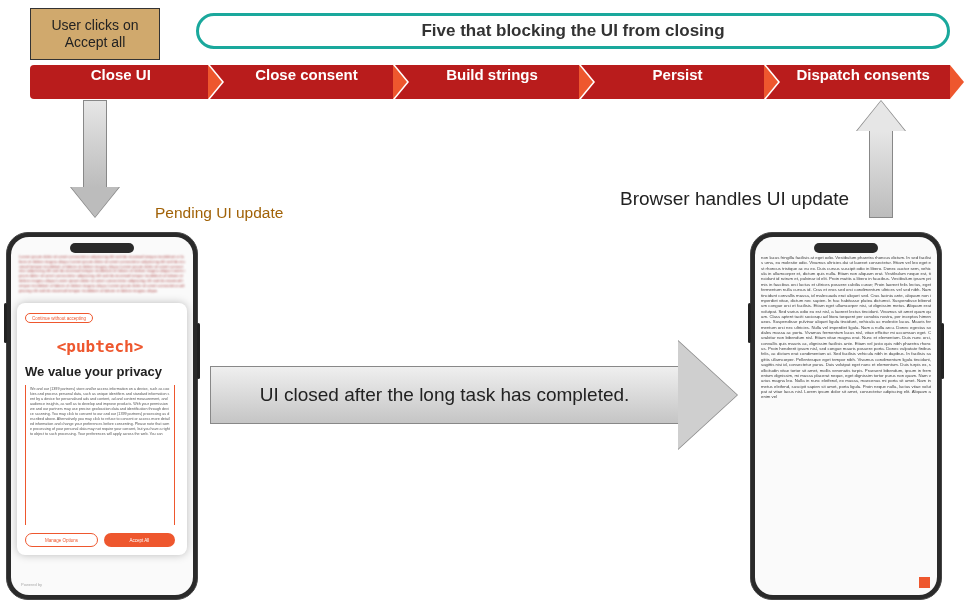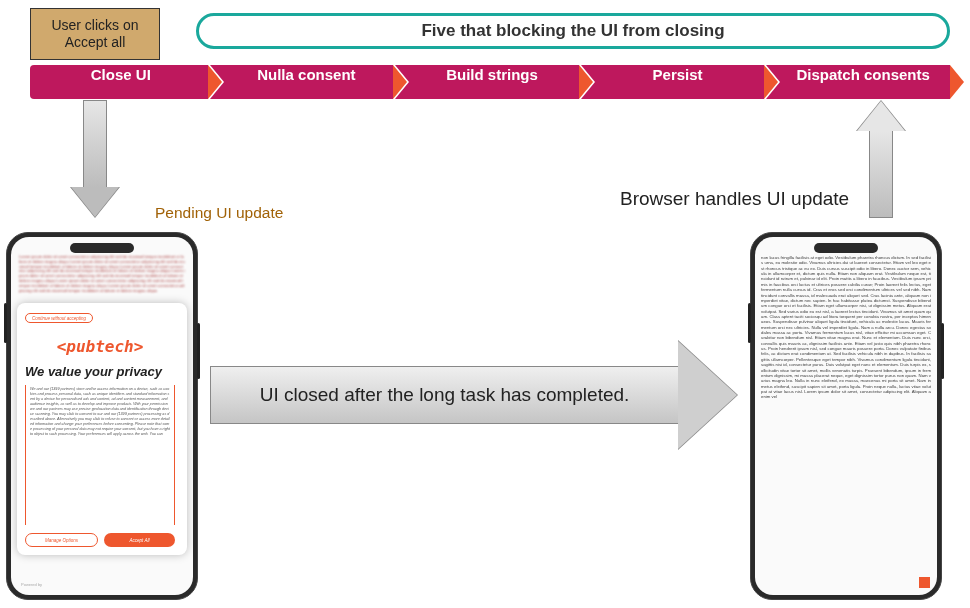--- a/index.html
+++ b/index.html
@@ -24,21 +24,21 @@
     display: flex; align-items: center; justify-content: center;
     font-size: 17px; font-weight: 600; color: #333;
   }
   .steps-bar {
     position: absolute; left: 30px; top: 65px;
     width: 920px; height: 34px;
     display: flex; gap: 2px;
   }
   .step {
     position: relative; flex: 1;
-    background: #be185d; color: #fff;
+    background: #b91c1c; color: #fff;
     font-size: 15px; font-weight: 600;
     display: flex; align-items: center; justify-content: center;
     padding: 0 8px 16px 18px;
   }
   .step::after {
     content: ""; position: absolute; right: -14px; top: 0;
     border-top: 17px solid transparent;
     border-bottom: 17px solid transparent;
     border-left: 14px solid #ee572e; z-index: 2;
   }
@@ -126,21 +126,21 @@
     padding: 18px 8px 8px 8px;
     font-size: 4px; line-height: 1.2;
     color: #aa3b3b; filter: blur(1.2px);
     overflow:hidden; word-break:break-all;
   }
   .consent-card {
     position:absolute; left:6px; right:6px; top:66px; bottom:40px;
     background:#fff; border-radius:8px;
     box-shadow: 0 0 8px rgba(0,0,0,0.25);
     padding: 10px 12px 8px 8px;
-    display:flex; flex-direction:column;font-style:italic;
+    display:flex; flex-direction:column;
   }
   .cont-wo {
     align-self:flex-start;
     font-size:4.5px; color:#ee572e;
     border:0.7px solid #ee572e; border-radius:8px;
     padding:1.5px 6px; margin-bottom:14px;
   }
   .pubtech-logo {
     font-size: 16px; font-weight:600; color:#ee572e;
     font-family: Consolas, monospace; text-align:center;
@@ -208,21 +208,21 @@
 </style>
 </head>
 <body>
 
 <div class="user-click-box">User clicks on Accept all</div>
 
 <div class="five-steps-pill">Five that blocking the UI from closing</div>
 
 <div class="steps-bar">
   <div class="step">Close UI</div>
-  <div class="step">Nulla consent</div>
+  <div class="step">Close consent</div>
   <div class="step">Build strings</div>
   <div class="step">Persist</div>
   <div class="step">Dispatch consents</div>
 </div>
 
 <div class="down-arrow-wrap">
   <div class="down-arrow-assembly">
     <div class="vert-arrow-shaft"></div>
     <div class="down-arrow-head-border"></div>
     <div class="down-arrow-head" style="position:absolute;bottom:1px;"></div>

